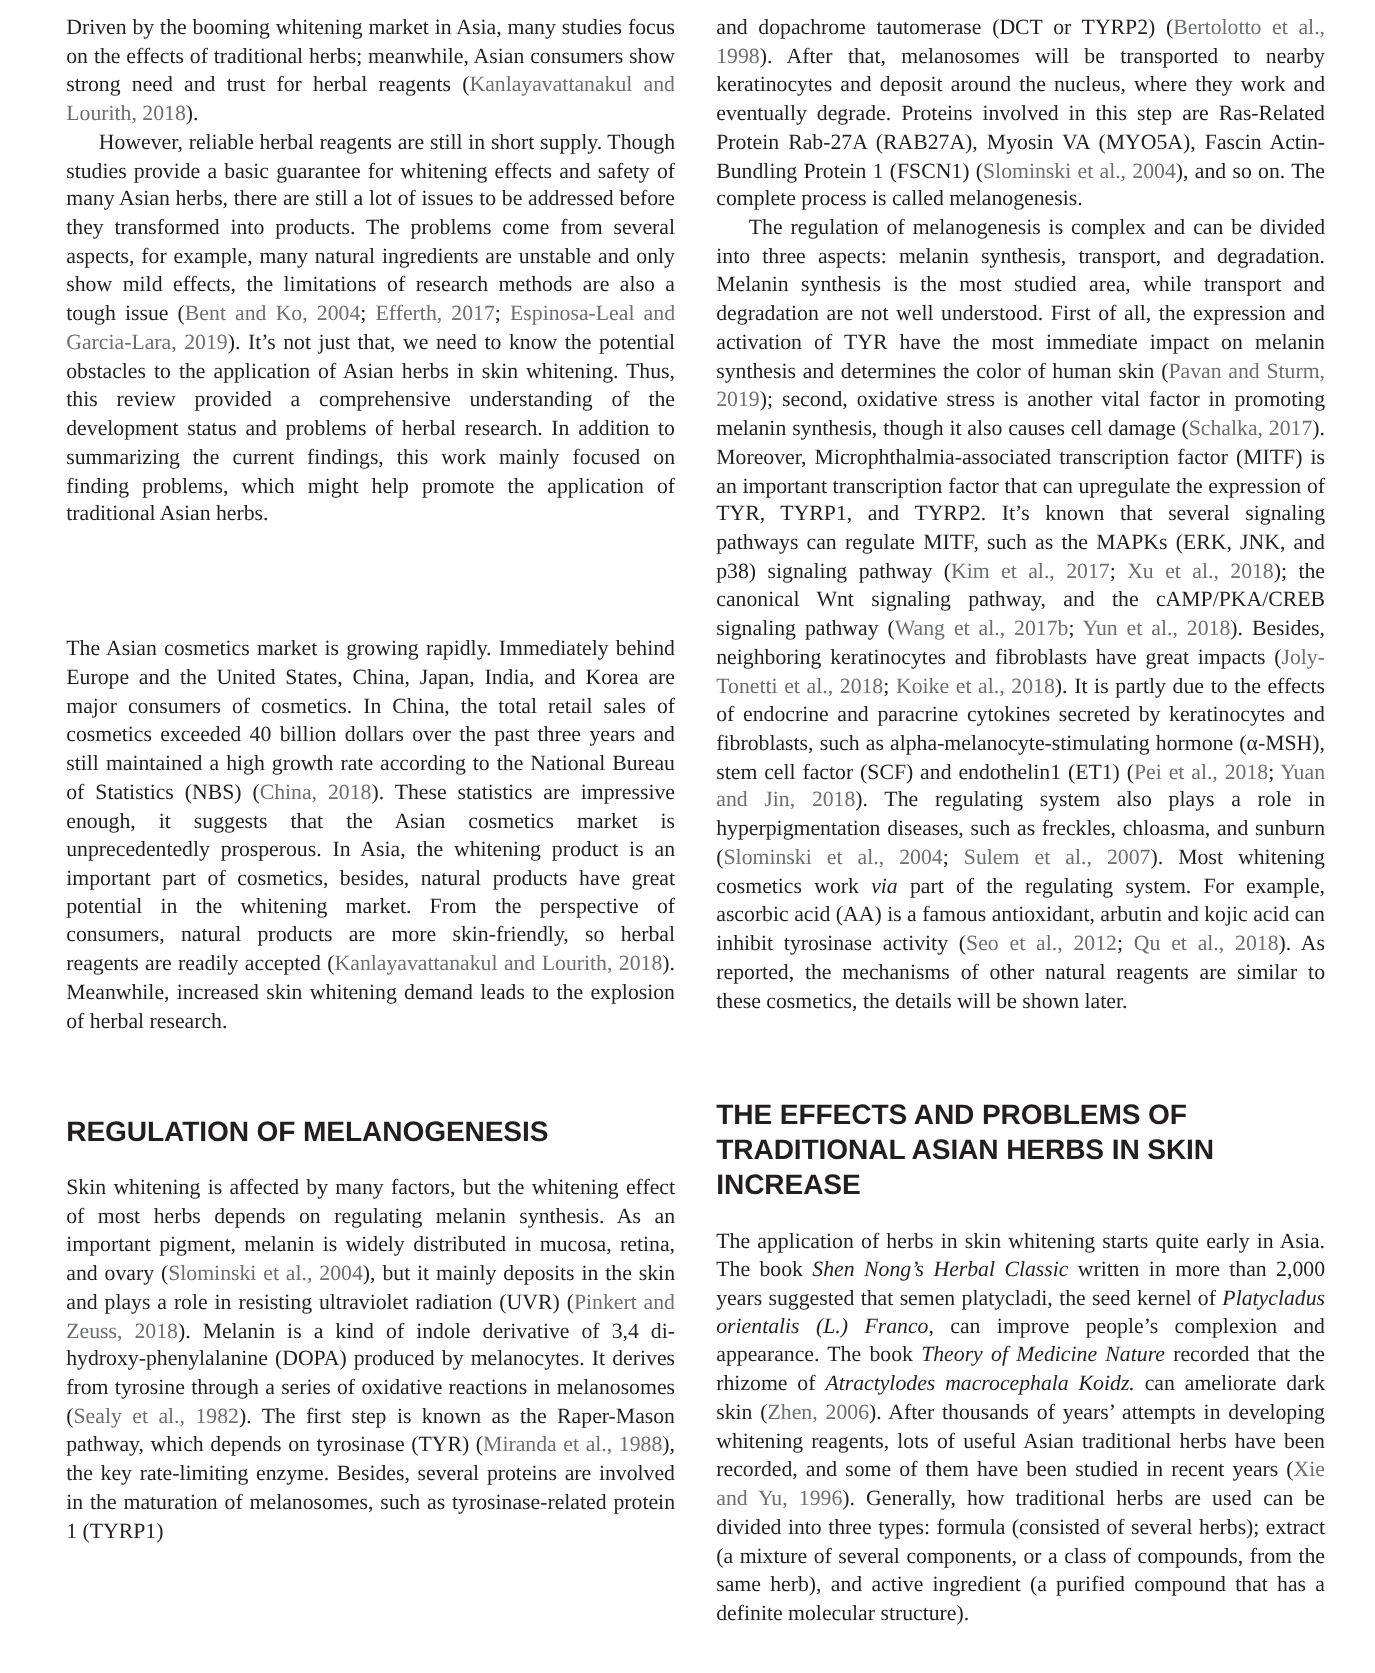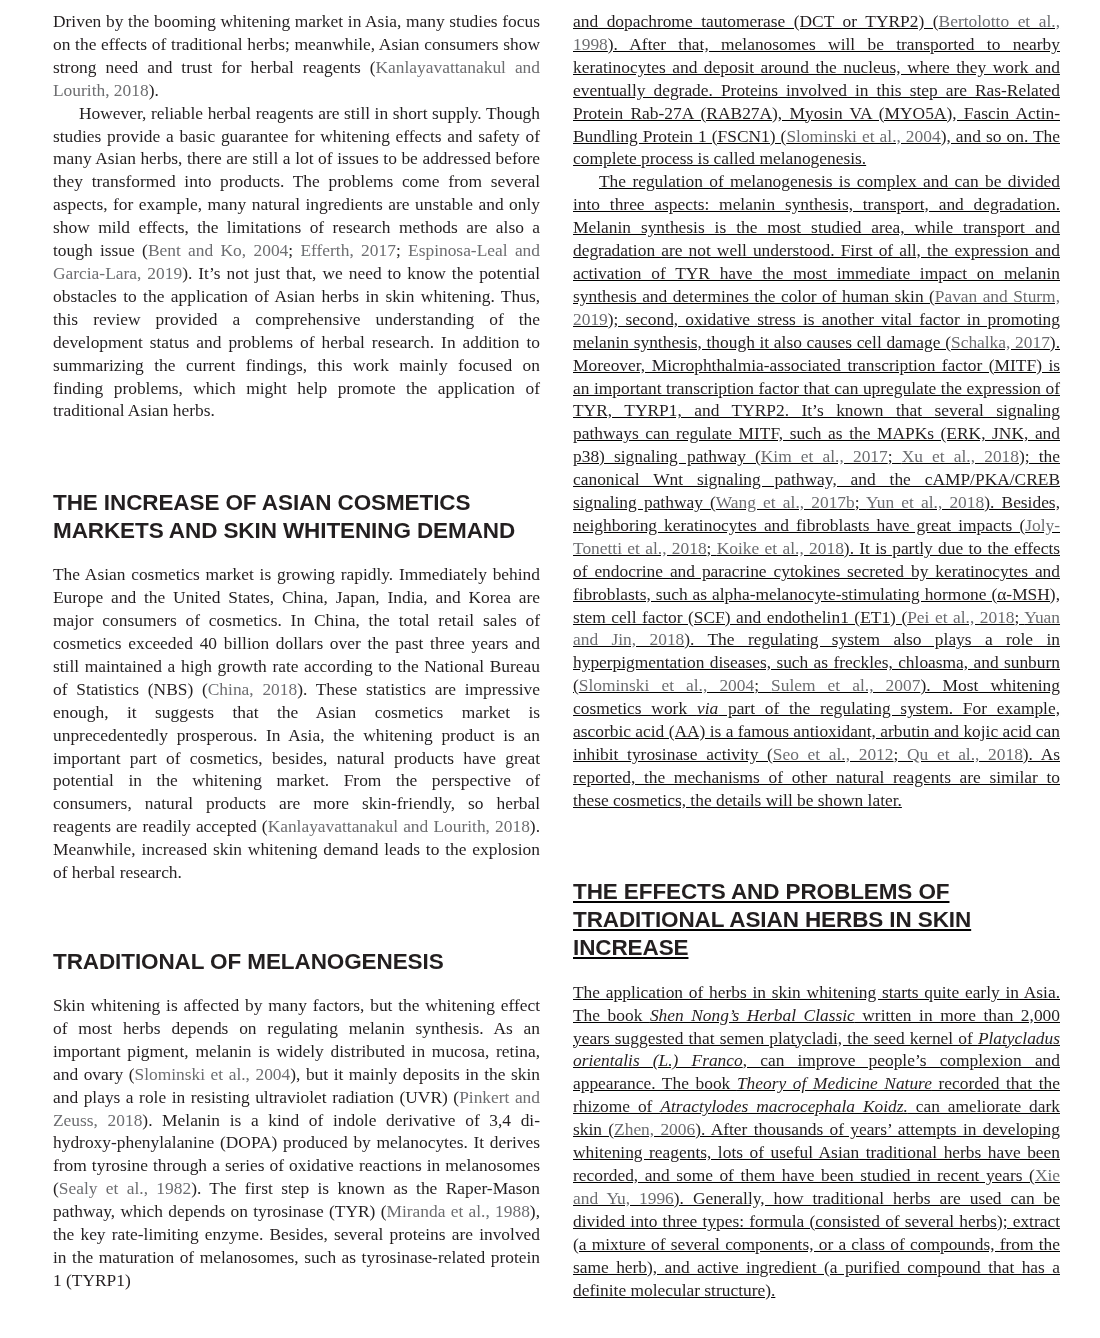--- a/index.html
+++ b/index.html
@@ -1,20 +1,20 @@
 <!DOCTYPE html>
 <html><head>
 <meta charset="utf-8">
 <style>
   html, body { margin: 0; padding: 0; background: #ffffff; }
   body { width: 1100px; height: 1338px; overflow: hidden; position: relative; }
   .page { position: absolute; left: 4px; top: 0; width: 1100px; height: 1338px; }
   .col { position: absolute; top: 10px; width: 487px; }
   .col.left { left: 49px; }
-  .col.right { left: 569px; text-decoration: underline; }
+  .col.right { left: 569px; }
   p.body {
     margin: 0;
     font-family: "Liberation Serif", "DejaVu Serif", serif;
     font-size: 17.4px;
     line-height: 22.9px;
     color: #231f20;
     text-align: justify;
     hyphens: none;
   }
   p.body.indent { text-indent: 26px; }
@@ -39,28 +39,27 @@
 <body>
 
 <div class="page">
   <div class="col left">
     <div>
         <p class="body"><span>Driven by the booming whitening market in Asia, many studies focus on the effects of traditional herbs; meanwhile, Asian consumers show strong need and trust for herbal reagents (</span><span class="cite">Kanlayavattanakul and Lourith, 2018</span><span>).</span></p>
         <p class="body indent"><span>However, reliable herbal reagents are still in short supply. Though studies provide a basic guarantee for whitening effects and safety of many Asian herbs, there are still a lot of issues to be addressed before they transformed into products. The problems come from several aspects, for example, many natural ingredients are unstable and only show mild effects, the limitations of research methods are also a tough issue (</span><span class="cite">Bent and Ko, 2004</span><span>; </span><span class="cite">Efferth, 2017</span><span>; </span><span class="cite">Espinosa-Leal and Garcia-Lara, 2019</span><span>). It’s not just that, we need to know the potential obstacles to the application of Asian herbs in skin whitening. Thus, this review provided a comprehensive understanding of the development status and problems of herbal research. In addition to summarizing the current findings, this work mainly focused on finding problems, which might help promote the application of traditional Asian herbs.</span></p>
       </div>
 
     <div class="gap-heading-before-1"></div>
-    <h2 class="heading">THE INCREASE OF ASIAN COSMETICS MARKETS AND SKIN WHITENING DEMAND</h2>
     <div class="gap-heading-after"></div>
     <div>
         <p class="body"><span>The Asian cosmetics market is growing rapidly. Immediately behind Europe and the United States, China, Japan, India, and Korea are major consumers of cosmetics. In China, the total retail sales of cosmetics exceeded 40 billion dollars over the past three years and still maintained a high growth rate according to the National Bureau of Statistics (NBS) (</span><span class="cite">China, 2018</span><span>). These statistics are impressive enough, it suggests that the Asian cosmetics market is unprecedentedly prosperous. In Asia, the whitening product is an important part of cosmetics, besides, natural products have great potential in the whitening market. From the perspective of consumers, natural products are more skin-friendly, so herbal reagents are readily accepted (</span><span class="cite">Kanlayavattanakul and Lourith, 2018</span><span>). Meanwhile, increased skin whitening demand leads to the explosion of herbal research.</span></p>
       </div>
 
     <div class="gap-heading-before-2"></div>
-    <h2 class="heading">TRADITIONAL OF MELANOGENESIS</h2>
+    <h2 class="heading">REGULATION OF MELANOGENESIS</h2>
     <div class="gap-heading-after"></div>
     <div>
         <p class="body"><span>Skin whitening is affected by many factors, but the whitening effect of most herbs depends on regulating melanin synthesis. As an important pigment, melanin is widely distributed in mucosa, retina, and ovary (</span><span class="cite">Slominski et al., 2004</span><span>), but it mainly deposits in the skin and plays a role in resisting ultraviolet radiation (UVR) (</span><span class="cite">Pinkert and Zeuss, 2018</span><span>). Melanin is a kind of indole derivative of 3,4 di-hydroxy-phenylalanine (DOPA) produced by melanocytes. It derives from tyrosine through a series of oxidative reactions in melanosomes (</span><span class="cite">Sealy et al., 1982</span><span>). The first step is known as the Raper-Mason pathway, which depends on tyrosinase (TYR) (</span><span class="cite">Miranda et al., 1988</span><span>), the key rate-limiting enzyme. Besides, several proteins are involved in the maturation of melanosomes, such as tyrosinase-related protein 1 (TYRP1)</span></p>
       </div>
   </div>
 
   <div class="col right">
     <div>
         <p class="body"><span>and dopachrome tautomerase (DCT or TYRP2) (</span><span class="cite">Bertolotto et al., 1998</span><span>). After that, melanosomes will be transported to nearby keratinocytes and deposit around the nucleus, where they work and eventually degrade. Proteins involved in this step are Ras-Related Protein Rab-27A (RAB27A), Myosin VA (MYO5A), Fascin Actin-Bundling Protein 1 (FSCN1) (</span><span class="cite">Slominski et al., 2004</span><span>), and so on. The complete process is called melanogenesis.</span></p>
         <p class="body indent"><span>The regulation of melanogenesis is complex and can be divided into three aspects: melanin synthesis, transport, and degradation. Melanin synthesis is the most studied area, while transport and degradation are not well understood. First of all, the expression and activation of TYR have the most immediate impact on melanin synthesis and determines the color of human skin (</span><span class="cite">Pavan and Sturm, 2019</span><span>); second, oxidative stress is another vital factor in promoting melanin synthesis, though it also causes cell damage (</span><span class="cite">Schalka, 2017</span><span>). Moreover, Microphthalmia-associated transcription factor (MITF) is an important transcription factor that can upregulate the expression of TYR, TYRP1, and TYRP2. It’s known that several signaling pathways can regulate MITF, such as the MAPKs (ERK, JNK, and p38) signaling pathway (</span><span class="cite">Kim et al., 2017</span><span>; </span><span class="cite">Xu et al., 2018</span><span>); the canonical Wnt signaling pathway, and the cAMP/PKA/CREB signaling pathway (</span><span class="cite">Wang et al., 2017b</span><span>; </span><span class="cite">Yun et al., 2018</span><span>). Besides, neighboring keratinocytes and fibroblasts have great impacts (</span><span class="cite">Joly-Tonetti et al., 2018</span><span>; </span><span class="cite">Koike et al., 2018</span><span>). It is partly due to the effects of endocrine and paracrine cytokines secreted by keratinocytes and fibroblasts, such as alpha-melanocyte-stimulating hormone (α-MSH), stem cell factor (SCF) and endothelin1 (ET1) (</span><span class="cite">Pei et al., 2018</span><span>; </span><span class="cite">Yuan and Jin, 2018</span><span>). The regulating system also plays a role in hyperpigmentation diseases, such as freckles, chloasma, and sunburn (</span><span class="cite">Slominski et al., 2004</span><span>; </span><span class="cite">Sulem et al., 2007</span><span>). Most whitening cosmetics work </span><span class="ital">via</span><span> part of the regulating system. For example, ascorbic acid (AA) is a famous antioxidant, arbutin and kojic acid can inhibit tyrosinase activity (</span><span class="cite">Seo et al., 2012</span><span>; </span><span class="cite">Qu et al., 2018</span><span>). As reported, the mechanisms of other natural reagents are similar to these cosmetics, the details will be shown later.</span></p>

